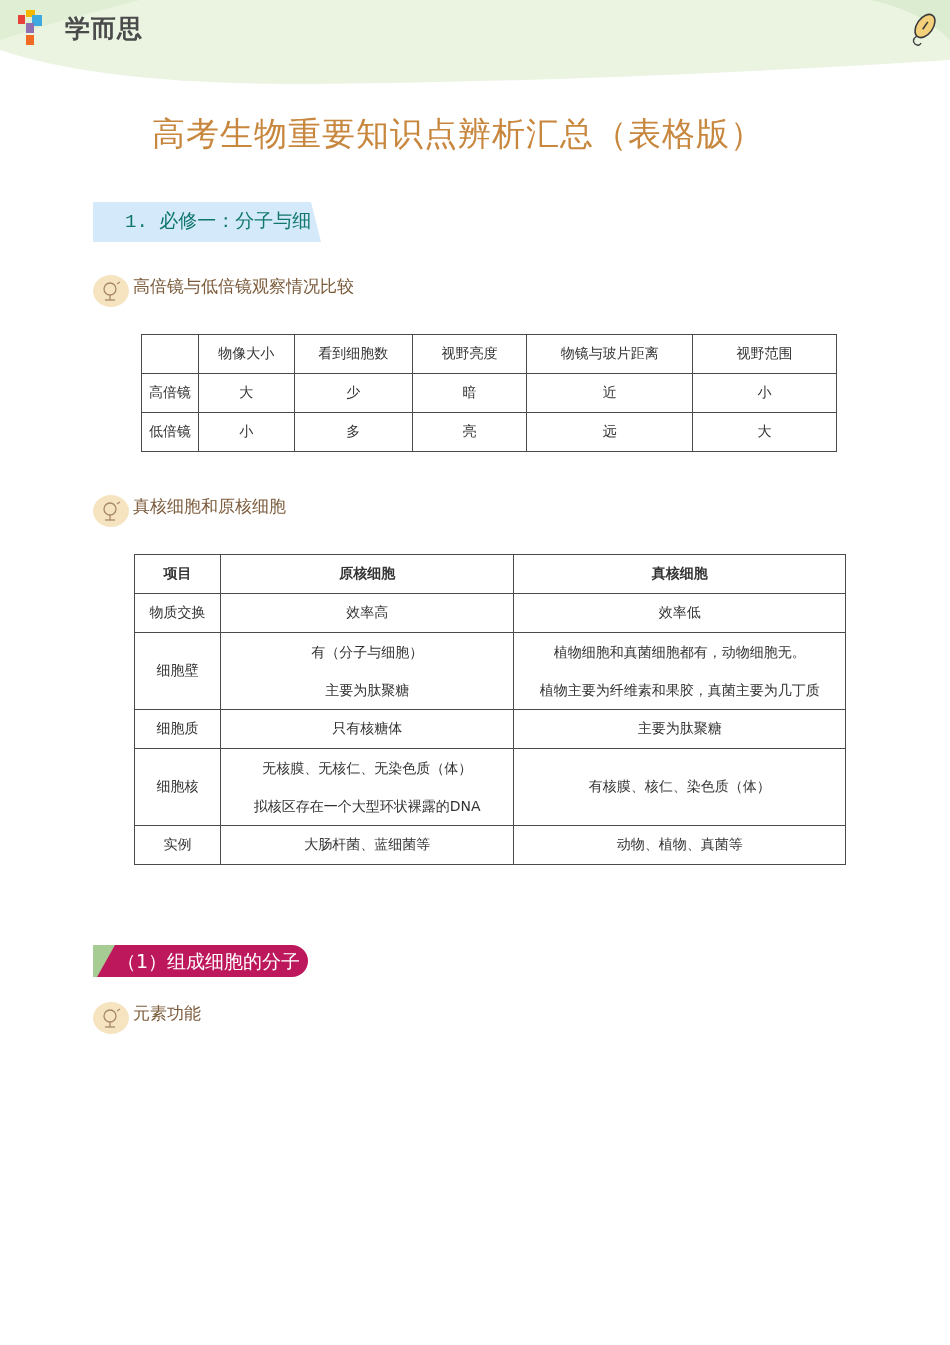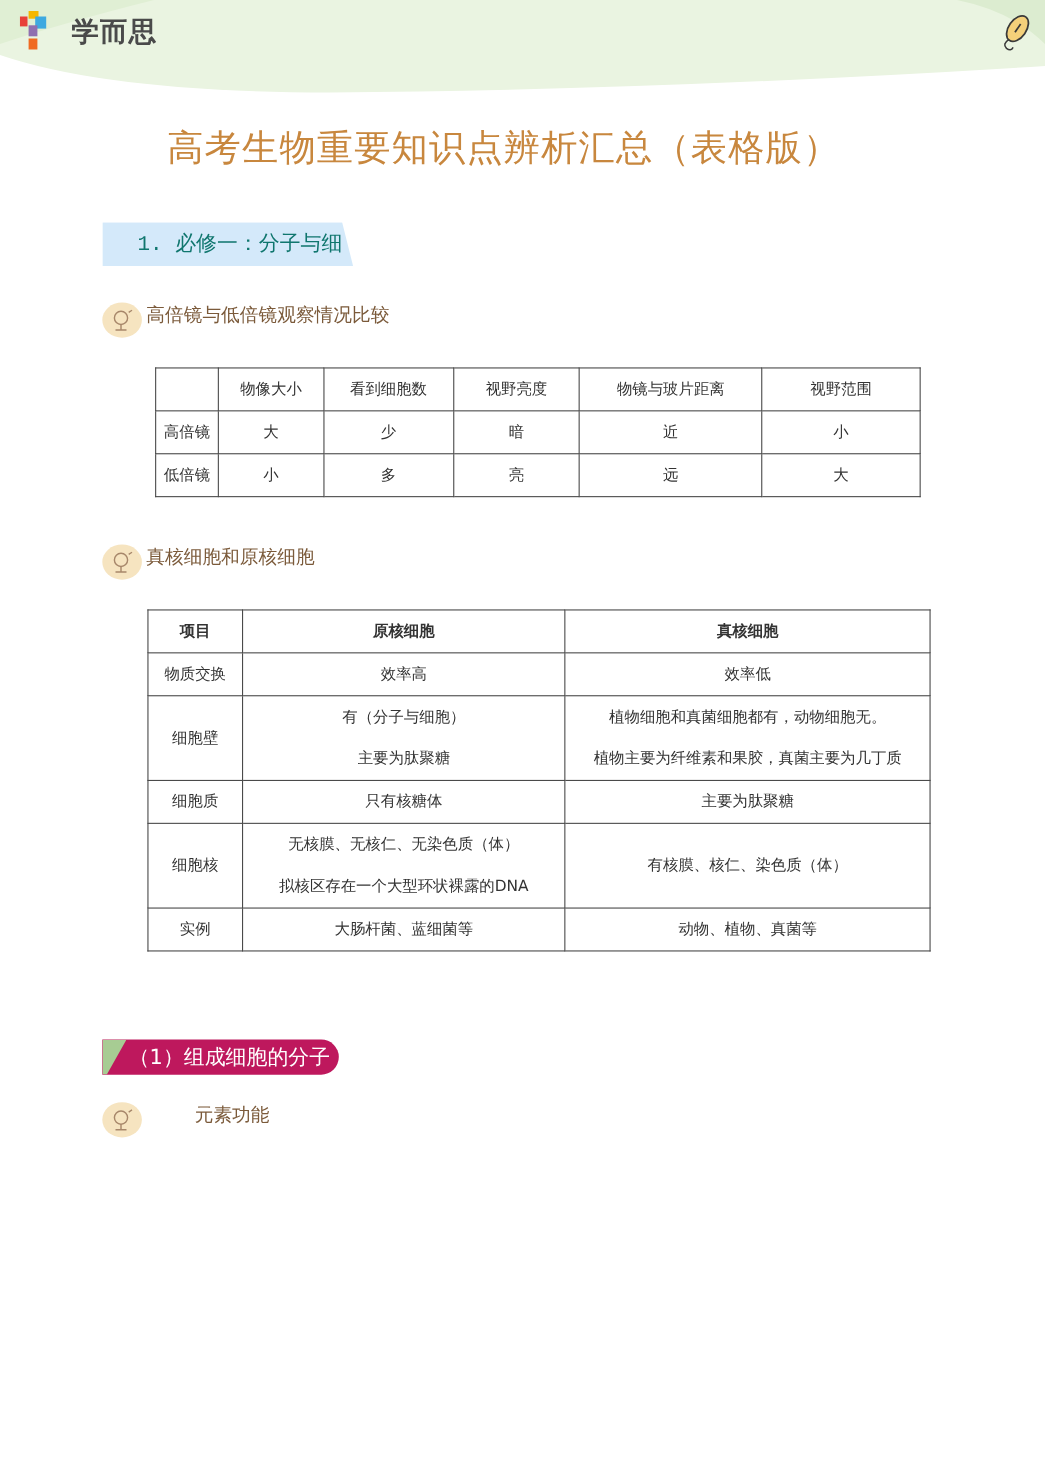--- a/index.html
+++ b/index.html
@@ -197,21 +197,21 @@
     <td>大肠杆菌、蓝细菌等</td>
     <td>动物、植物、真菌等</td>
   </tr>
 </tbody>
   </table>
 
 <div class="green-bar">
   <span>（1）组成细胞的分子</span>
 </div>
 
-<div class="subhead" style="top:1002px;gap:44px;">
+<div class="subhead" style="top:1002px;">
   <span class="ico">
     <svg width="22" height="22" viewBox="0 0 22 22">
         <circle cx="10" cy="9" r="6" fill="none" stroke="#a7876a" stroke-width="1.3"></circle>
         <line x1="10" y1="15" x2="10" y2="20" stroke="#a7876a" stroke-width="1.3"></line>
         <line x1="5" y1="20" x2="15" y2="20" stroke="#a7876a" stroke-width="1.3"></line>
         <path d="M17 4 l3 -2" stroke="#a7876a" stroke-width="1.2"></path>
       </svg>
   </span>
   <span class="txt">元素功能</span>
 </div>

